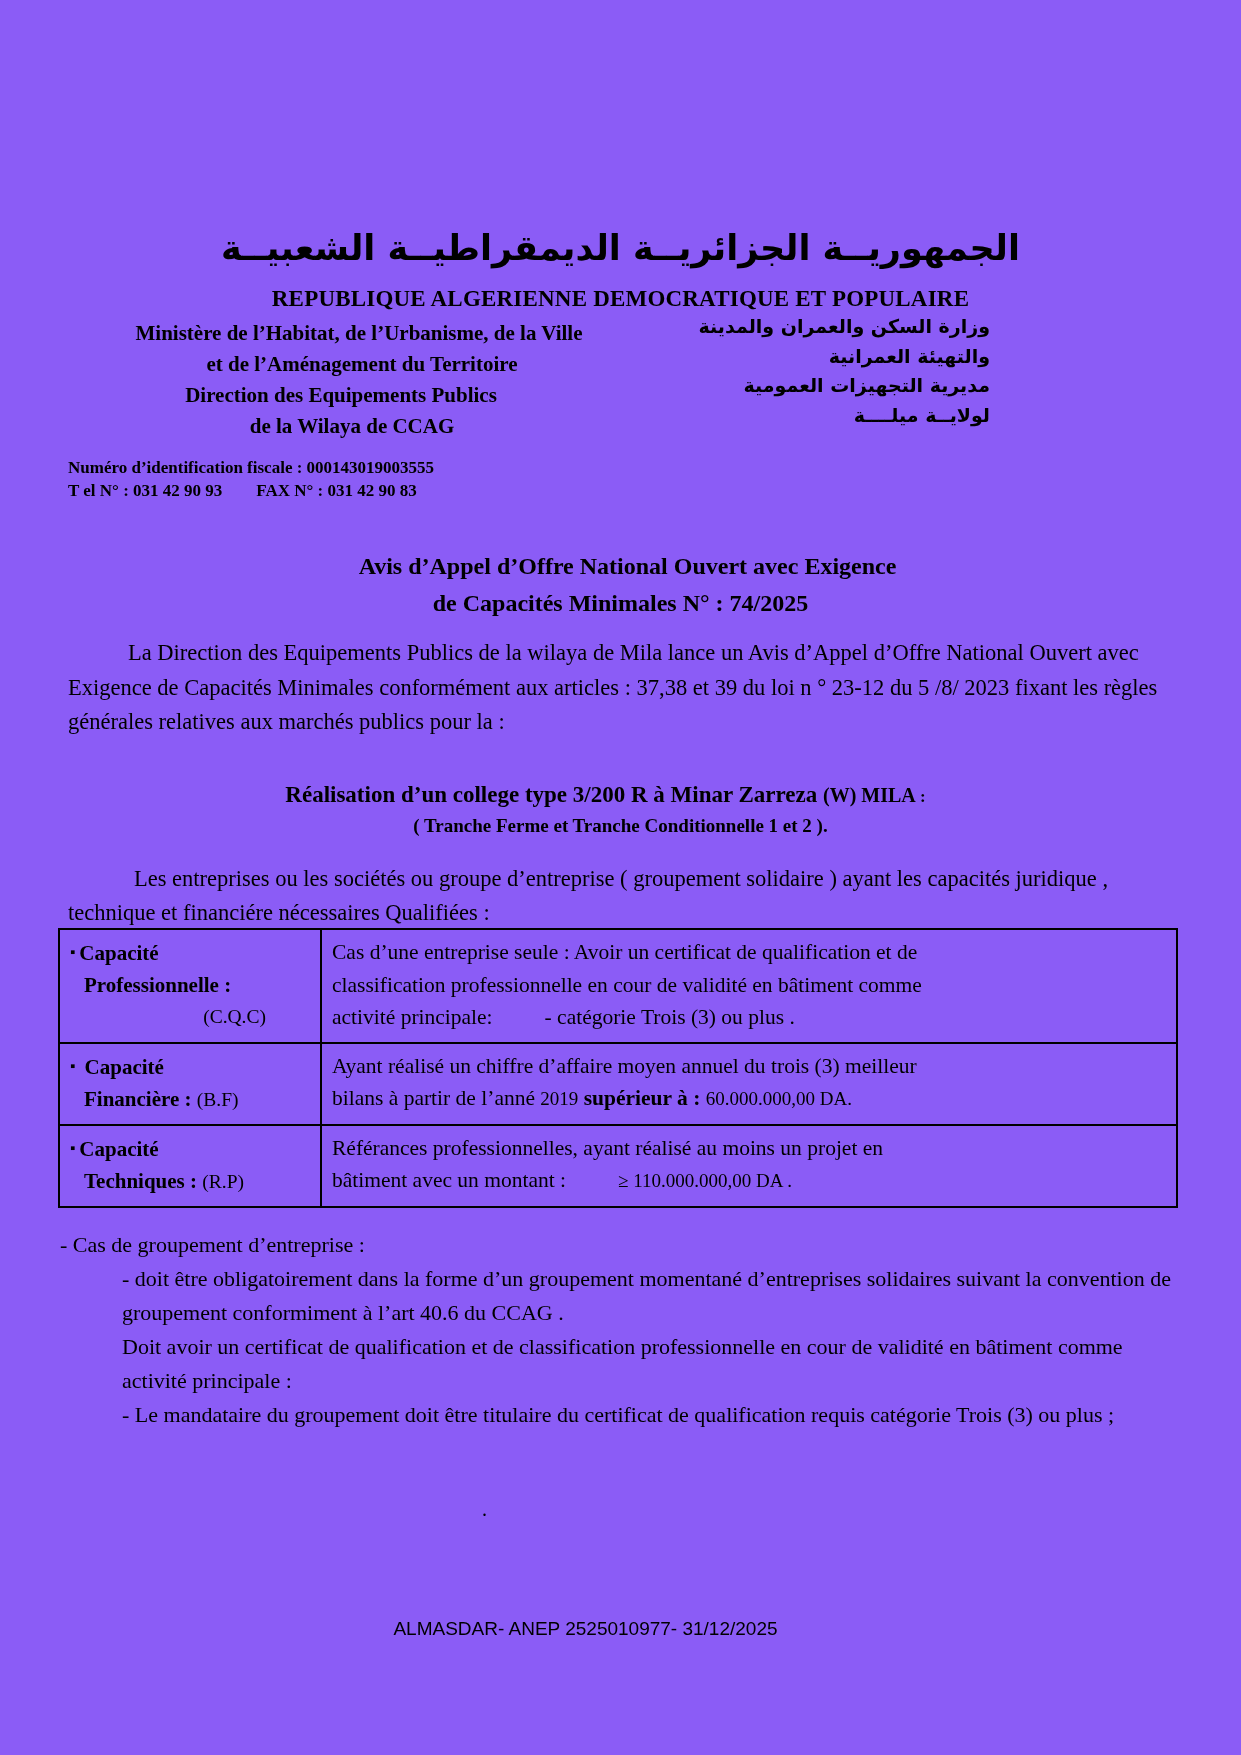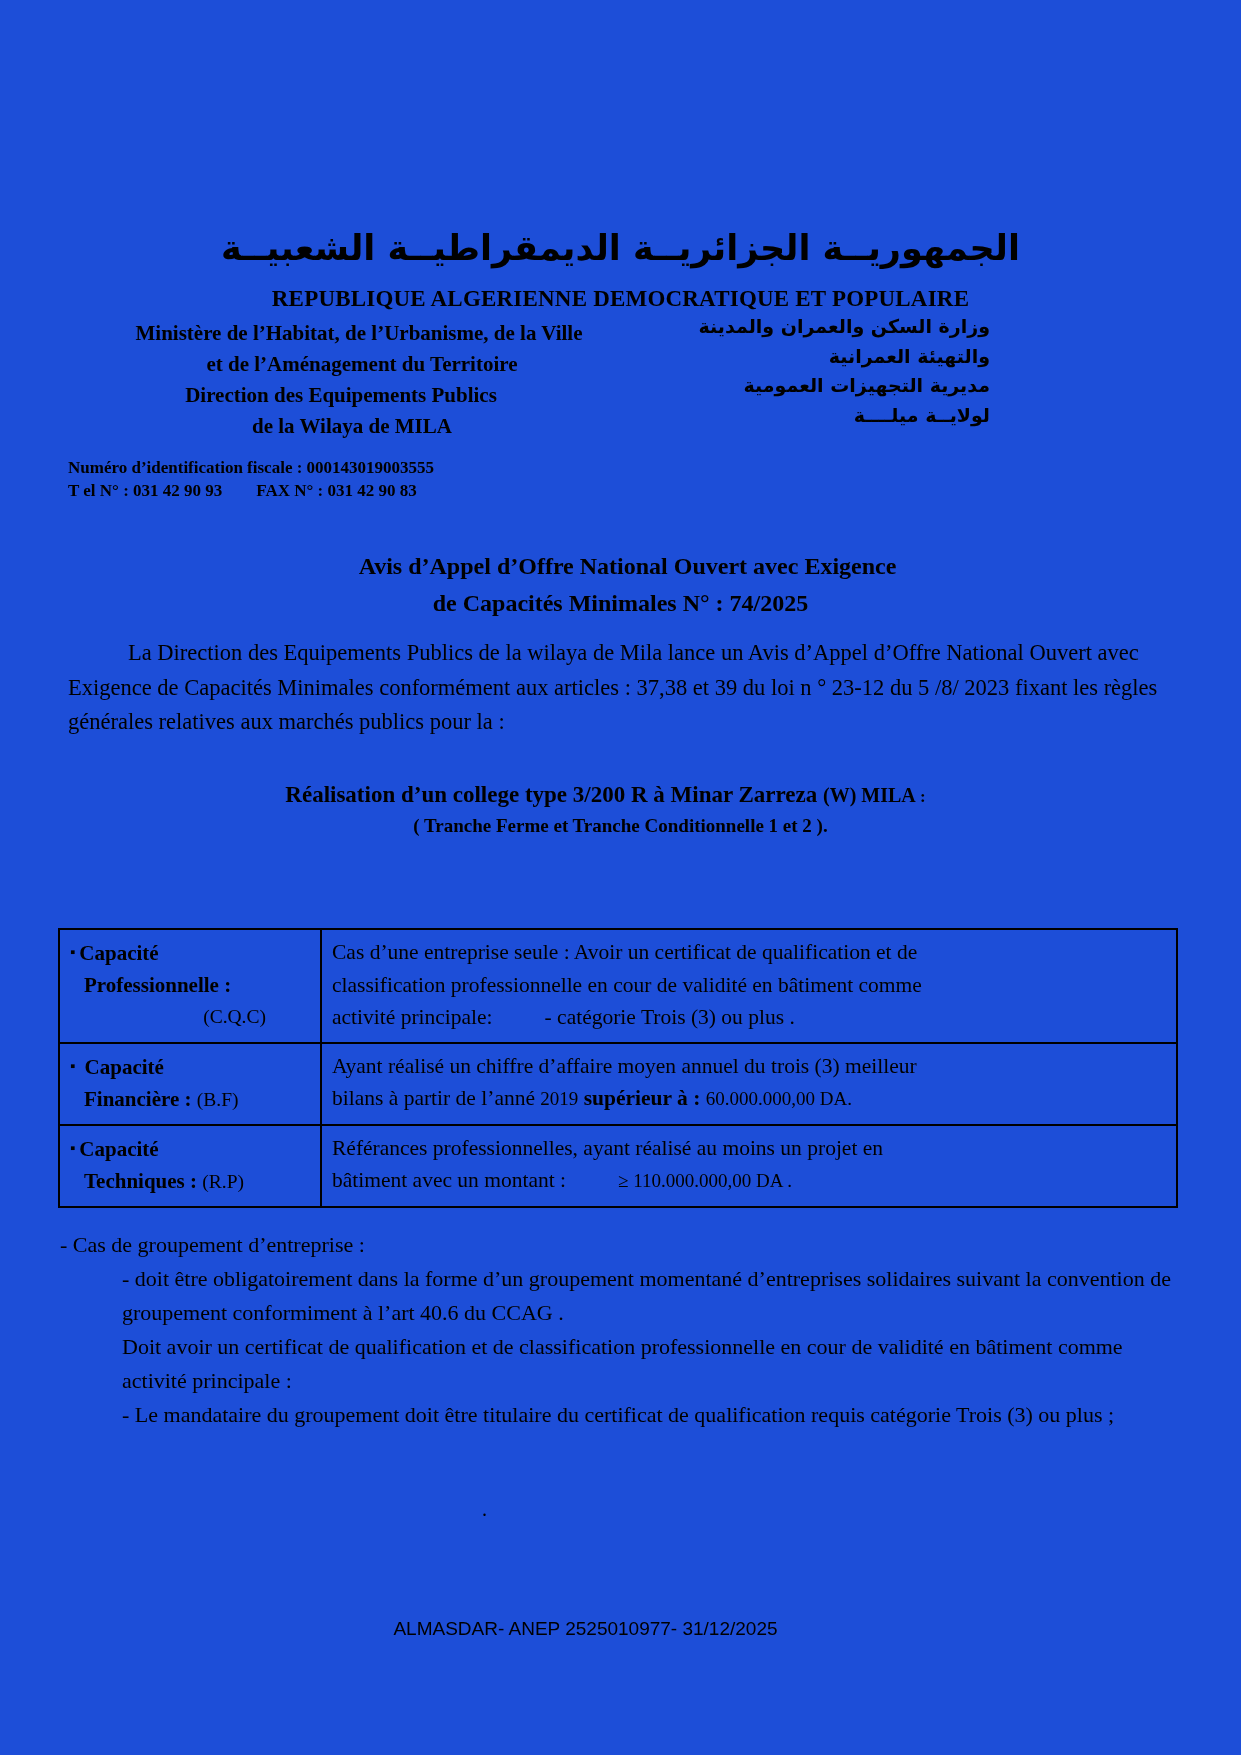--- a/index.html
+++ b/index.html
@@ -12,21 +12,21 @@
     height: 1755px;
     font-family: "Liberation Serif", "DejaVu Serif", serif;
     color: #000000;
     position: relative;
     overflow: hidden;
   }
   .page {
     position: relative;
     width: 1241px;
     height: 1755px;
-    background: #1d4ed8;
+    background: #8b5cf6;
   }
 
   
   .hdr-arabic-main {
     position: absolute;
     top: 228px;
     left: 0;
     width: 1241px;
     text-align: center;
     font-family: "DejaVu Sans", "Liberation Sans", sans-serif;
@@ -236,21 +236,21 @@
 <div class="page">
 
   <div class="hdr-arabic-main">الجمهوريــة الجزائريــة الديمقراطيــة الشعبيــة</div>
 
   <div class="hdr-republique">REPUBLIQUE ALGERIENNE DEMOCRATIQUE ET POPULAIRE</div>
 
   <div class="hdr-left">
     <div class="l1">Ministère de l’Habitat, de l’Urbanisme, de la Ville</div>
     <div class="l2">et de l’Aménagement du Territoire</div>
     <div class="l3">Direction des Equipements Publics</div>
-    <div class="l4">de la Wilaya de MILA</div>
+    <div class="l4">de la Wilaya de CCAG</div>
   </div>
 
   <div class="hdr-right">
     <div class="r1">وزارة السكن والعمران والمدينة</div>
     <div class="r2">والتهيئة العمرانية</div>
     <div class="r3">مديرية التجهيزات العمومية</div>
     <div class="r4">لولايــة ميلــــة</div>
   </div>
 
   <div class="hdr-nif">Numéro d’identification fiscale : 000143019003555</div>
@@ -261,20 +261,21 @@
   <div class="notice-title">
     <div class="tl1">Avis d’Appel d’Offre National Ouvert avec  Exigence</div>
     <div class="tl2">de Capacités Minimales  N° : 74/2025</div>
   </div>
 
   <div class="intro"><span class="ind"></span><span>La Direction des  Equipements Publics de la wilaya de Mila lance un Avis d’Appel d’Offre National Ouvert avec Exigence de Capacités Minimales conformément aux articles : 37,38 et 39 du loi  n ° 23-12 du 5 /8/ 2023 fixant les règles générales relatives aux marchés publics pour la :</span></div>
 
   <div class="project-title"><span>Réalisation d’un college  type 3/200 R  à Minar Zarreza  </span><span class="small">(W) MILA</span><span class="tiny"> :</span></div>
   <div class="project-sub">( Tranche Ferme  et Tranche Conditionnelle 1 et 2 ).</div>
 
+  <div class="qual-lead"><span class="ind"></span><span>Les  entreprises ou les sociétés ou groupe d’entreprise ( groupement solidaire )  ayant les capacités juridique , technique et financiére  nécessaires Qualifiées  :</span></div>
 
   <table class="cap-table">
     <tbody>
       <tr>
         <td class="cap-label">
           <span class="bullet">▪</span><span>Capacité</span><br>
           <span class="indent"></span><span>Professionnelle :</span>
           <span class="centered">(C.Q.C)</span>
         </td>
         <td class="cap-body">

